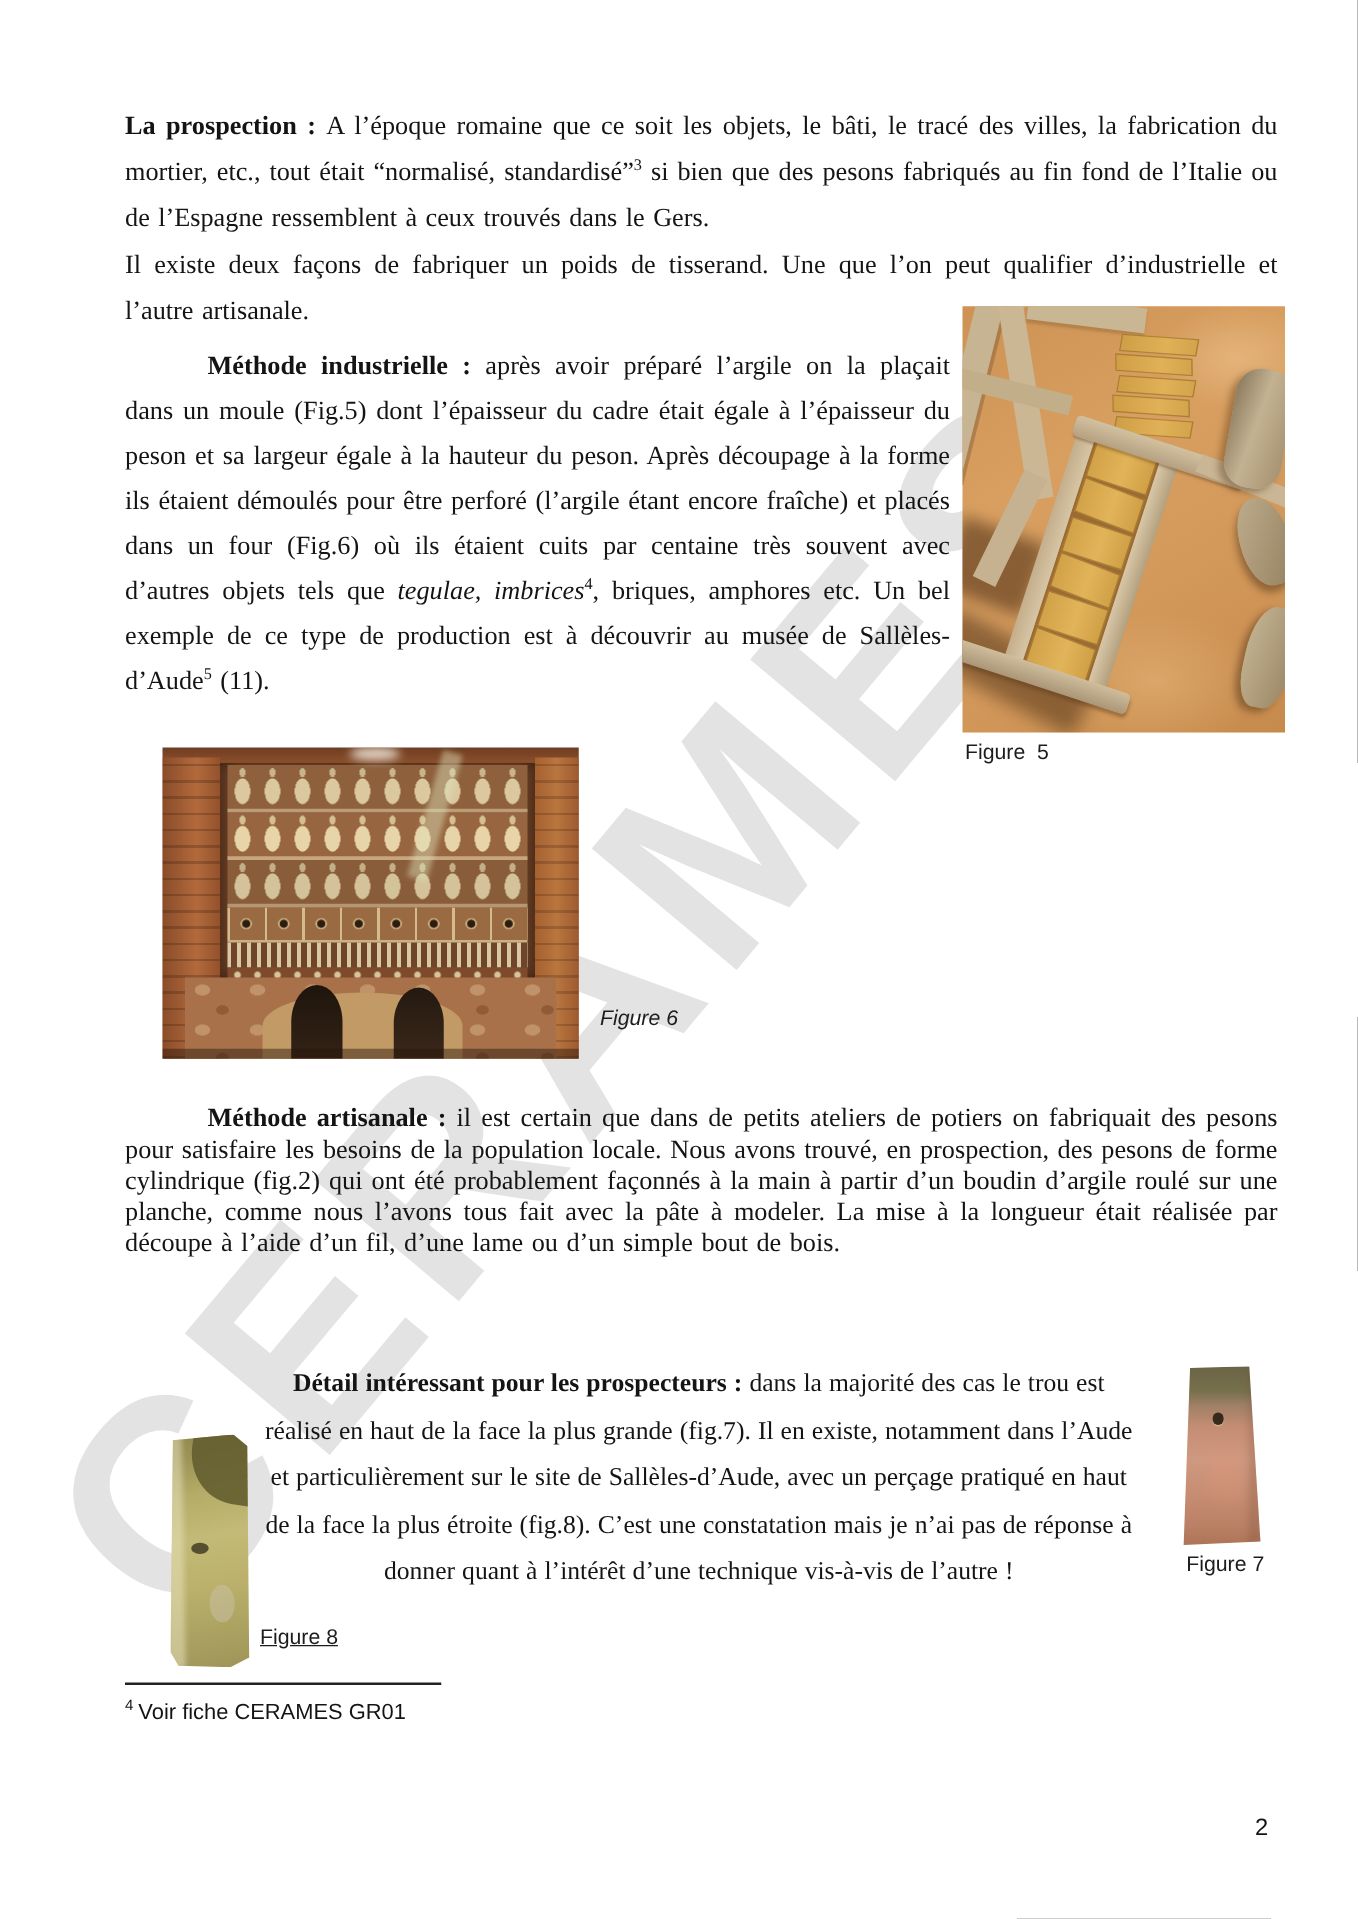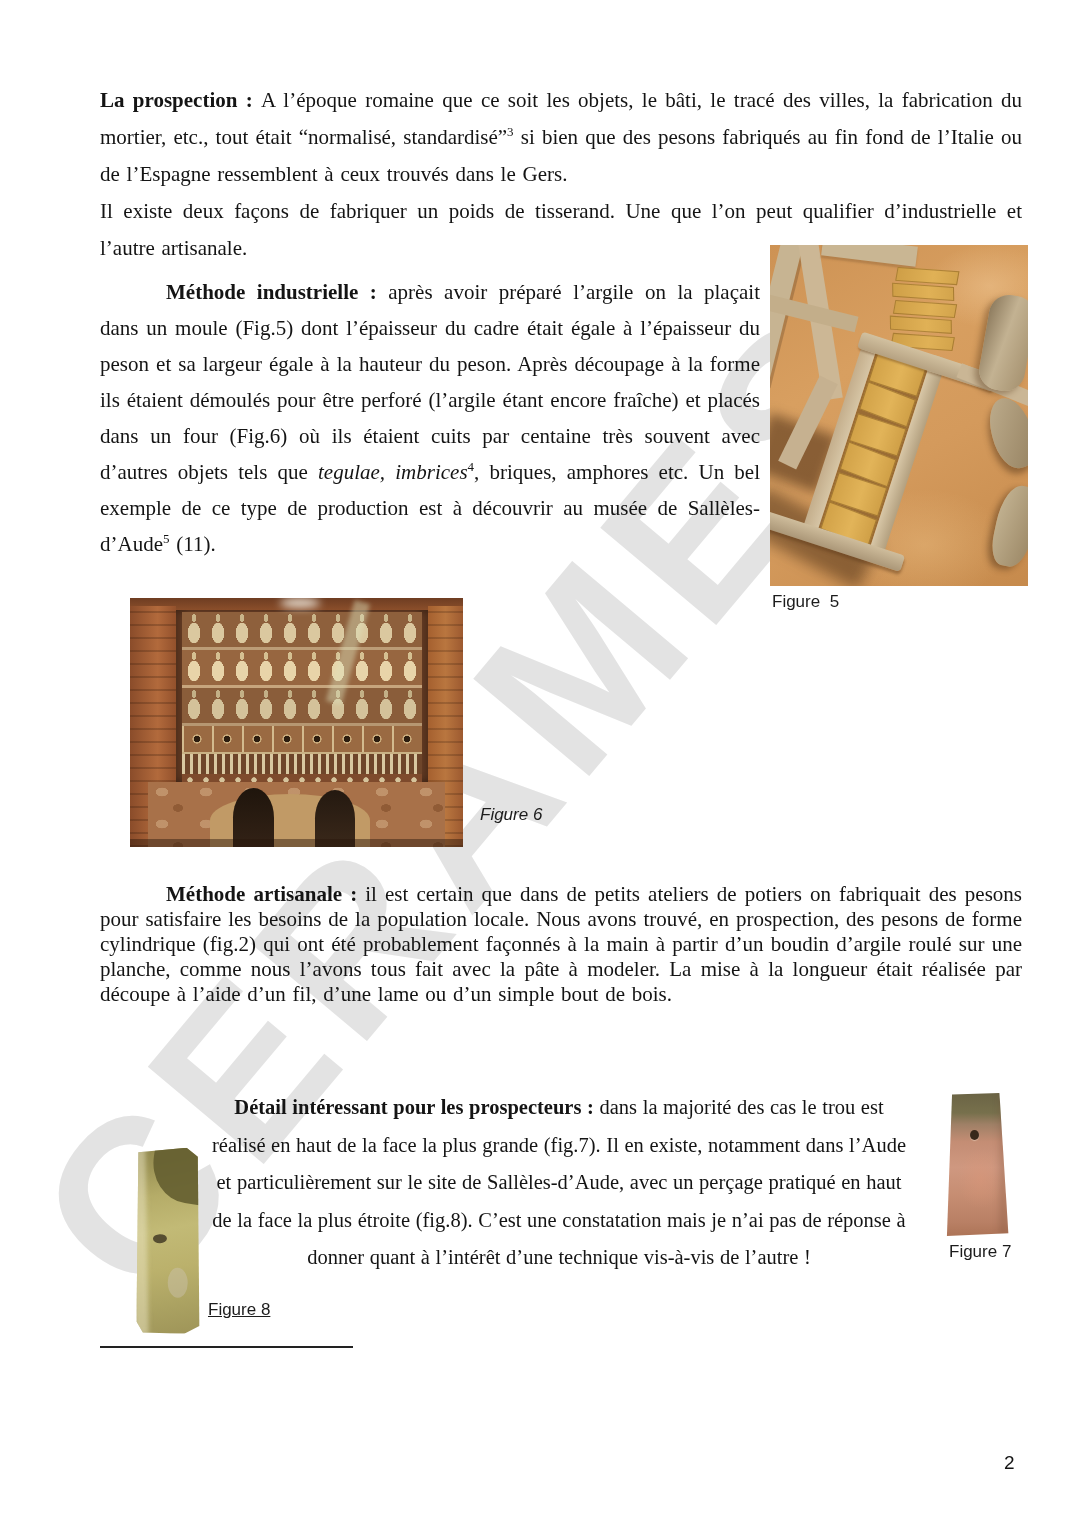--- a/index.html
+++ b/index.html
@@ -224,17 +224,18 @@
   <div class="photo" id="fig8">
     <div class="f8-top-dark"></div>
     <div class="f8-edge-light"></div>
     <div class="f8-spot1"></div>
     <div class="f8-spot2"></div>
   </div>
   <div class="caption cap-8">Figure 8</div>
 
   <div class="footnotes">
     <div class="fn-rule"></div>
+    <div class="fn-line"><sup>4</sup><span>Voir fiche CERAMES GR01</span></div>
   </div>
 
   <div class="page-number">2</div>
 
 </div>
 
 </body></html>

